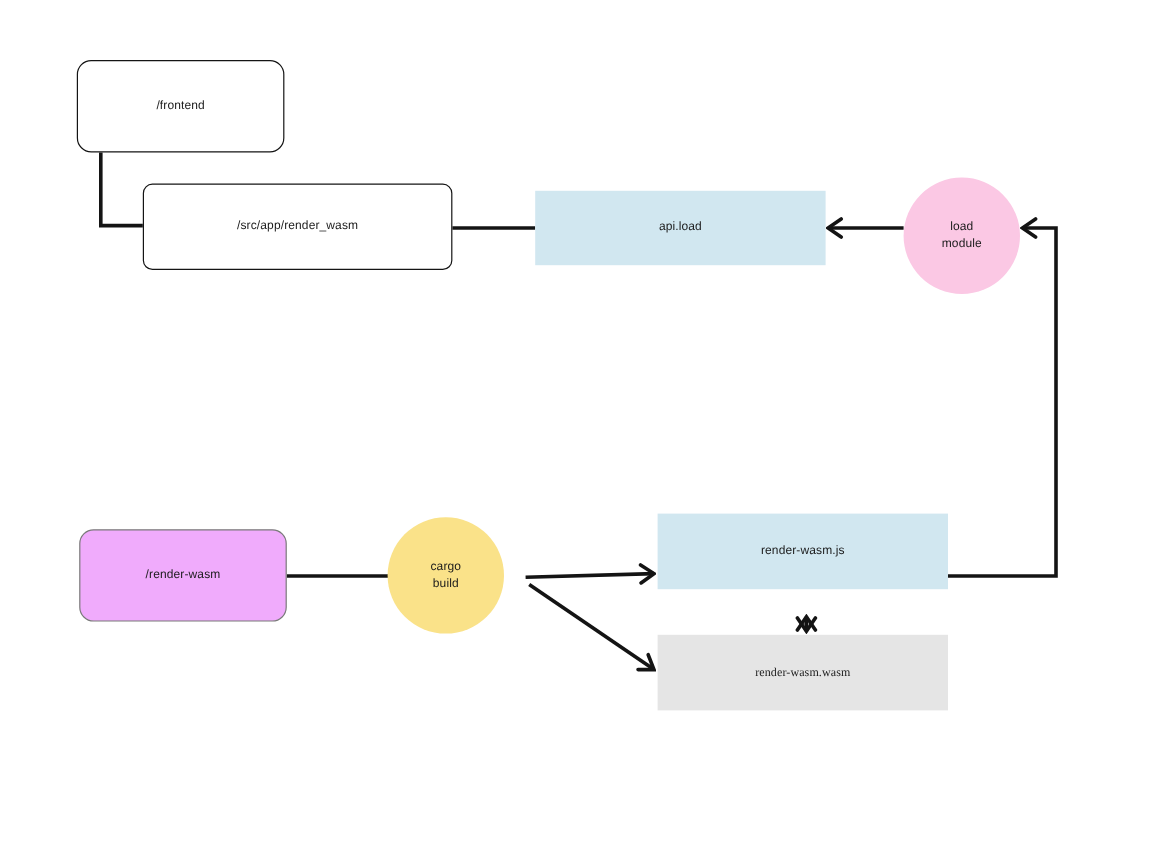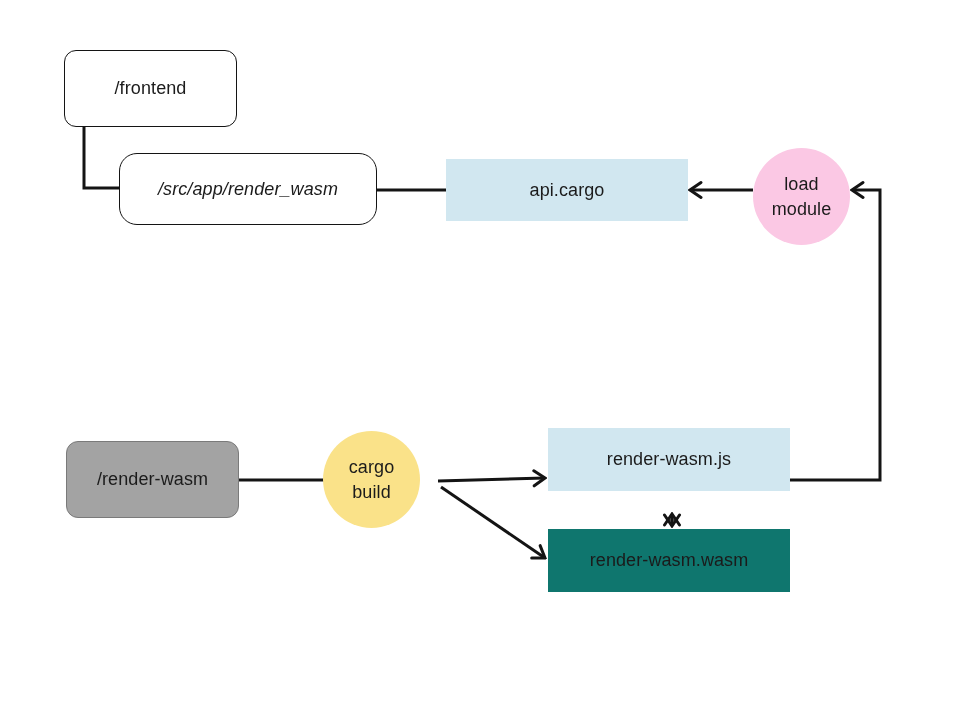--- a/index.html
+++ b/index.html
@@ -10,30 +10,30 @@
     font-family:"Liberation Sans", sans-serif;
     color:#1b1b1b;
     overflow:hidden;
   }
   .edges{position:absolute;left:0;top:0;width:974px;height:701px;}
   .edge{stroke:#141414;stroke-width:3;fill:none;}
   .node{
     position:absolute;
     display:flex;align-items:center;justify-content:center;
     box-sizing:border-box;
-    font-size:18px;line-height:1.35;
+    font-size:10px;line-height:1.35;
     text-align:center;white-space:pre-line;
     letter-spacing:.1px;
   }
   .rect-outline{background:#ffffff;border:1.5px solid #141414;}
   .n-frontend{left:64px;top:50px;width:173px;height:77px;border-radius:12px;}
-  .n-src{left:119px;top:153px;width:258px;height:72px;border-radius:18px;font-style:italic;}
+  .n-src{left:119px;top:153px;width:258px;height:72px;border-radius:8px;}
   .n-api{left:446px;top:159px;width:242px;height:62px;}
   .n-load{left:753px;top:148px;width:97px;height:97px;border-radius:50%;align-items:center;}
-  .n-renderdir{left:66px;top:441px;width:173px;height:77px;border-radius:12px;background:#a3a3a3;border:1.5px solid #7a7a7a;}
+  .n-renderdir{left:66px;top:441px;width:173px;height:77px;border-radius:12px;background:#f0abfc;border:1.5px solid #7a7a7a;}
   .n-cargo{left:323px;top:431px;width:97px;height:97px;border-radius:50%;}
   .n-js{left:548px;top:428px;width:242px;height:63px;}
   .n-wasm{left:548px;top:529px;width:242px;height:63px;}
 </style>
 </head>
 <body>
 
 <div class="canvas">
 
   <svg class="edges" viewBox="0 0 974 701" xmlns="http://www.w3.org/2000/svg">
@@ -55,38 +55,38 @@
 
   <div class="node rect-outline n-frontend">
     <span>/frontend</span>
   </div>
 
   <div class="node rect-outline n-src">
     <span>/src/app/render_wasm</span>
   </div>
 
   <div class="node n-api" style="background: rgb(209, 231, 240);">
-    <span>api.cargo</span>
+    <span>api.load</span>
   </div>
 
   <div class="node n-load" style="background: rgb(251, 200, 228);">
     <span>load
 module</span>
   </div>
 
   <div class="node n-renderdir">
     <span>/render-wasm</span>
   </div>
 
   <div class="node n-cargo" style="background: rgb(250, 226, 137);">
     <span>cargo
 build</span>
   </div>
 
   <div class="node n-js" style="background: rgb(209, 231, 240);">
     <span>render-wasm.js</span>
   </div>
 
-  <div class="node n-wasm" style="background: #0f766e;">
+  <div class="node n-wasm" style="background: #e5e5e5; font-family: Liberation Serif, serif;">
     <span>render-wasm.wasm</span>
   </div>
 
 </div>
 
 </body></html>

